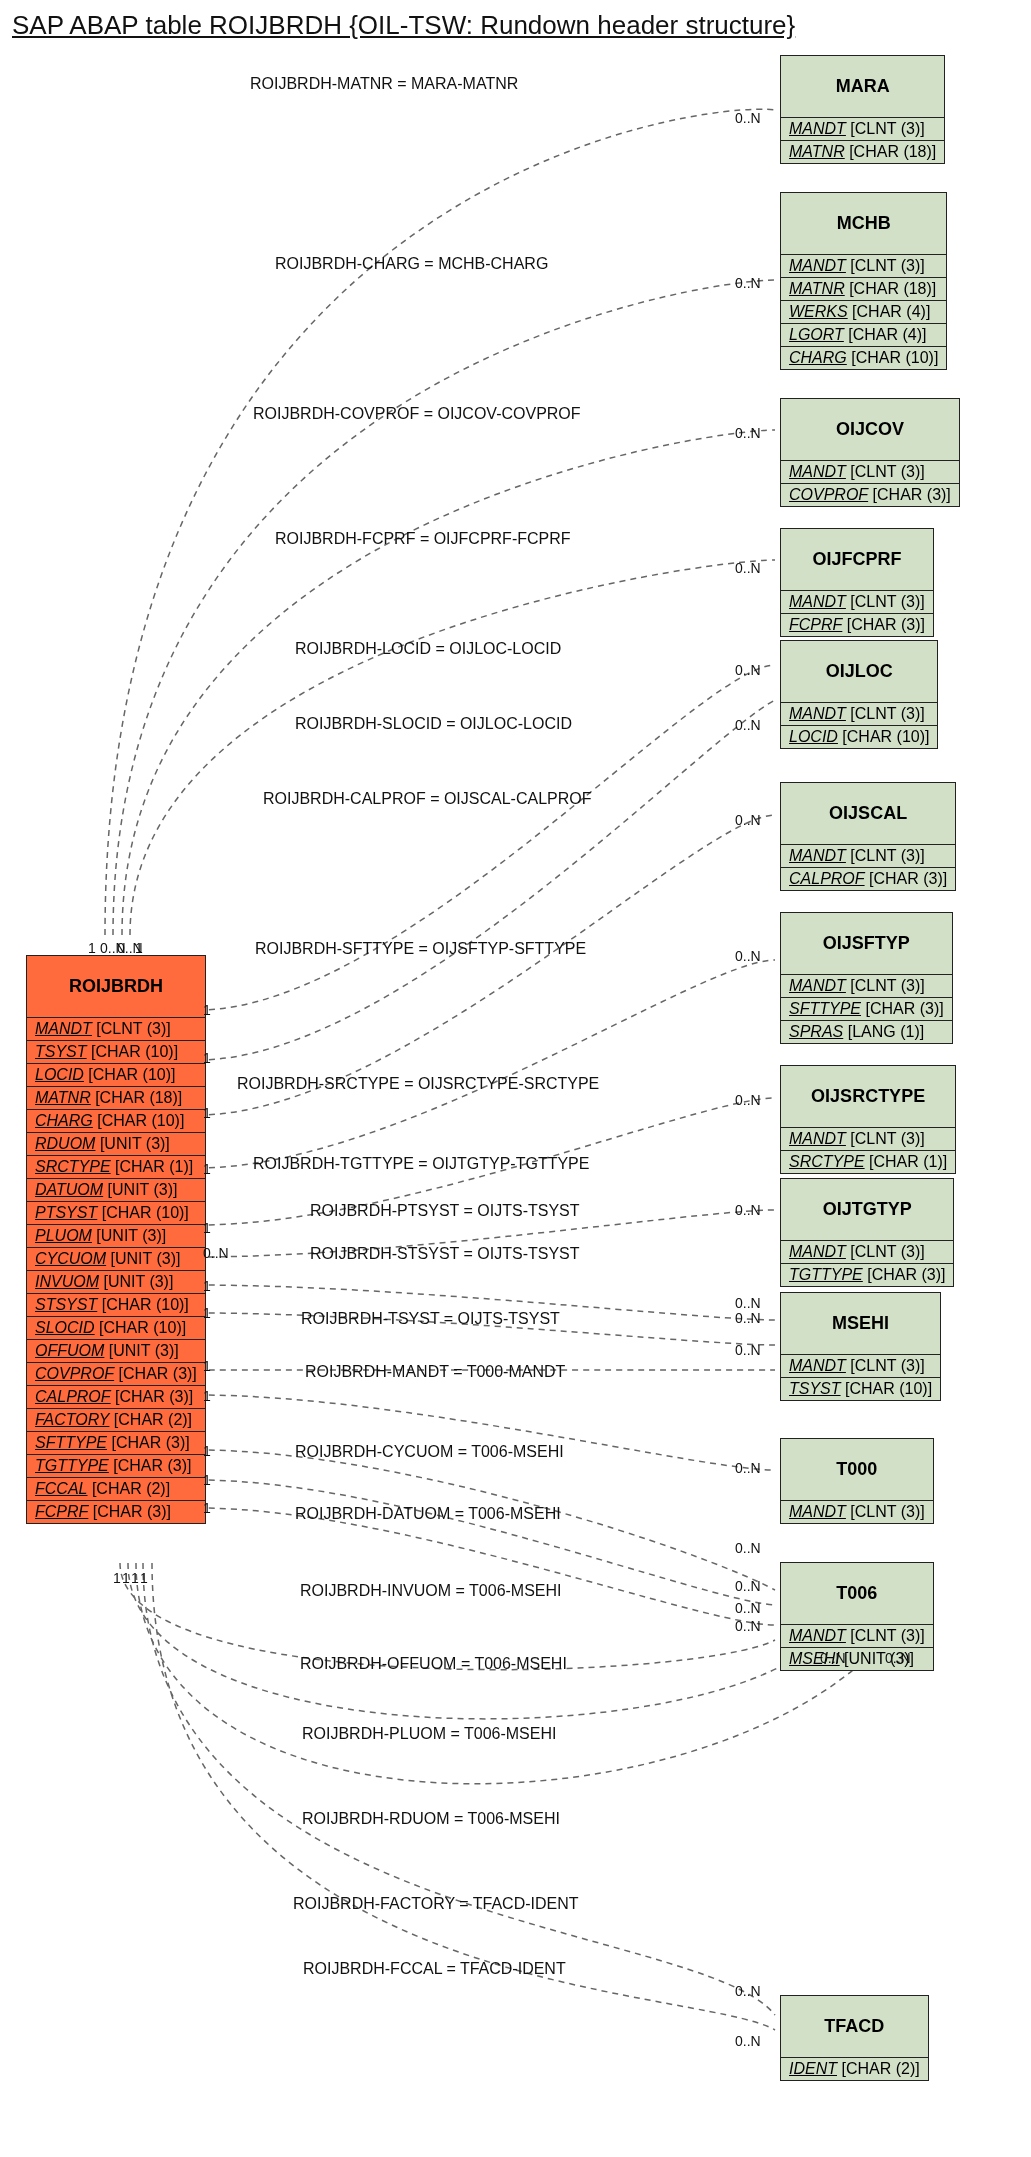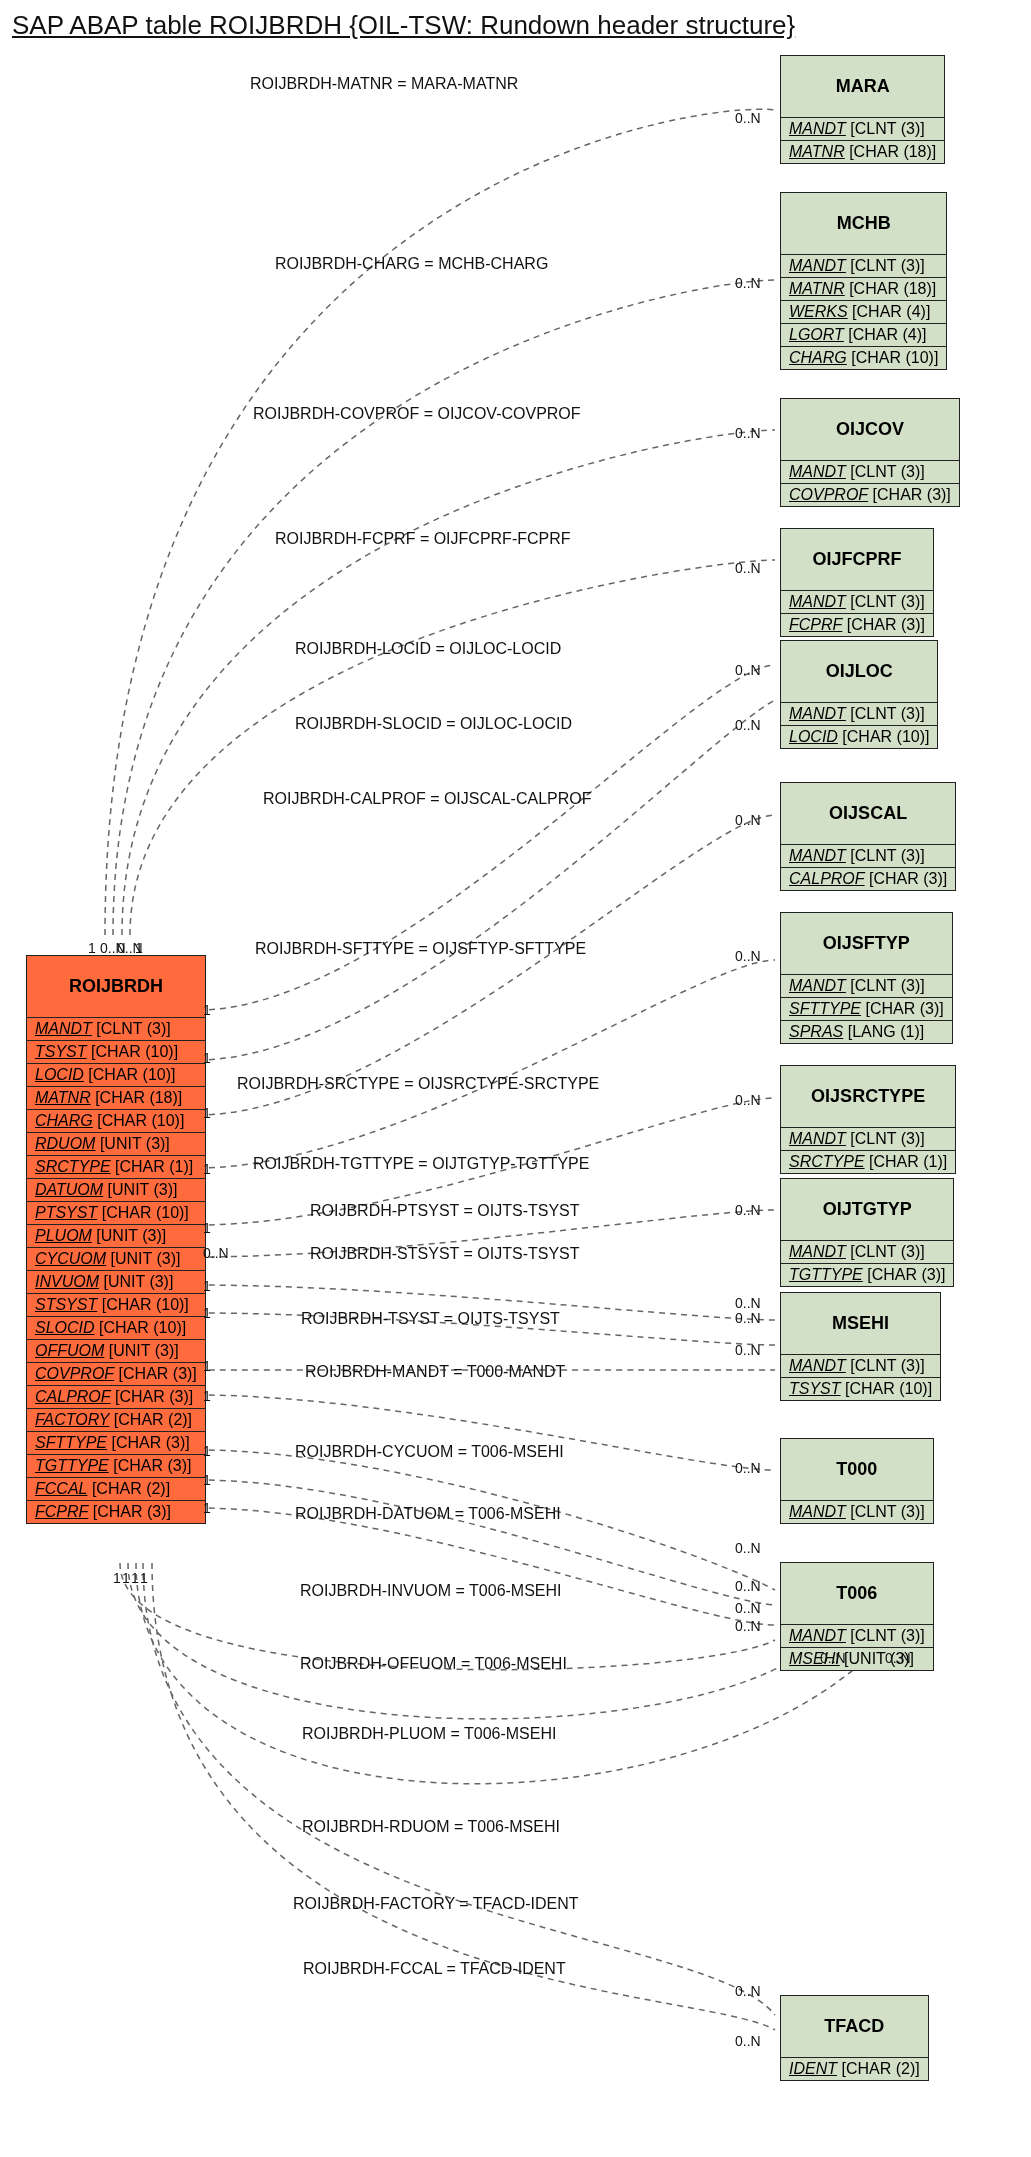--- a/index.html
+++ b/index.html
@@ -243,21 +243,21 @@
     <div class="card" style="left: 735px; top: 1578px;">0..N</div>
     <div class="edgelabel" style="left: 300px; top: 1582px;">ROIJBRDH-INVUOM = T006-MSEHI</div>
     <div class="card" style="left: 203px; top: 1500px;">1</div>
     <div class="card" style="left: 735px; top: 1600px;">0..N</div>
     <div class="edgelabel" style="left: 300px; top: 1655px;">ROIJBRDH-OFFUOM = T006-MSEHI</div>
     <div class="card" style="left: 113px; top: 1570px;">1</div>
     <div class="card" style="left: 735px; top: 1618px;">0..N</div>
     <div class="edgelabel" style="left: 302px; top: 1725px;">ROIJBRDH-PLUOM = T006-MSEHI</div>
     <div class="card" style="left: 122px; top: 1570px;">1</div>
     <div class="card" style="left: 820px; top: 1650px;">0..N</div>
-    <div class="edgelabel" style="left: 302px; top: 1810px; margin-top: 8px;">ROIJBRDH-RDUOM = T006-MSEHI</div>
+    <div class="edgelabel" style="left: 302px; top: 1810px;">ROIJBRDH-RDUOM = T006-MSEHI</div>
     <div class="card" style="left: 131px; top: 1570px;">1</div>
     <div class="card" style="left: 885px; top: 1650px;">0..N</div>
     <div class="edgelabel" style="left: 293px; top: 1895px;">ROIJBRDH-FACTORY = TFACD-IDENT</div>
     <div class="card" style="left: 140px; top: 1570px;">1</div>
     <div class="card" style="left: 735px; top: 1983px;">0..N</div>
     <div class="edgelabel" style="left: 303px; top: 1960px;">ROIJBRDH-FCCAL = TFACD-IDENT</div>
     <div class="card" style="left: 735px; top: 2033px;">0..N</div>
   </div>
 
 </body></html>

